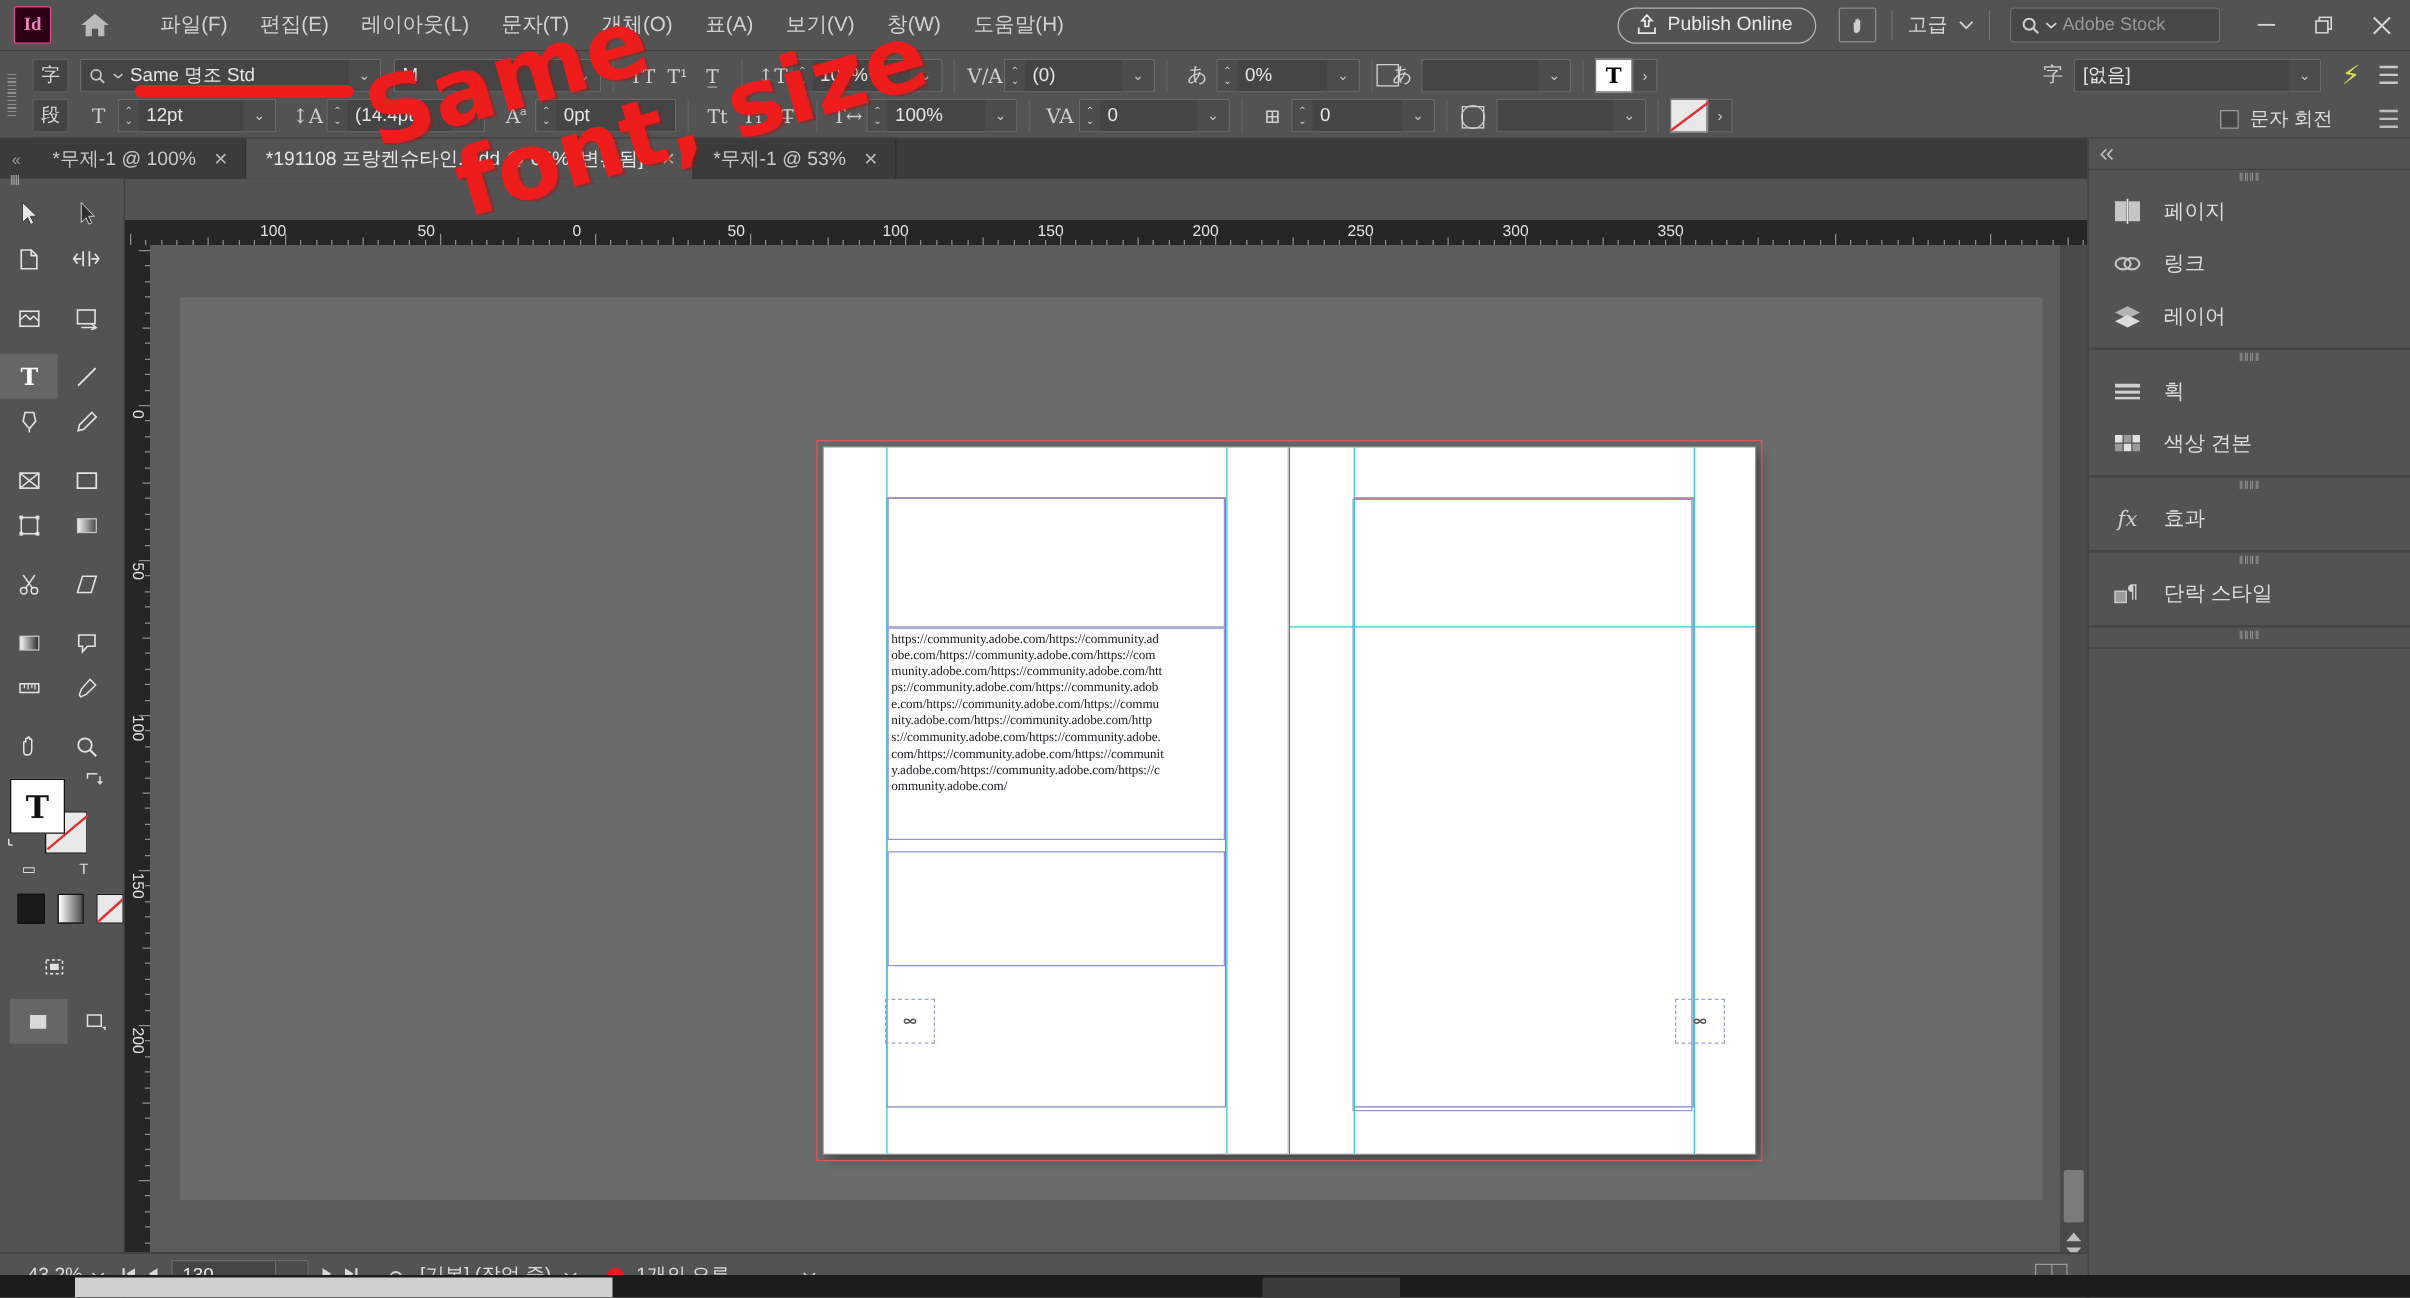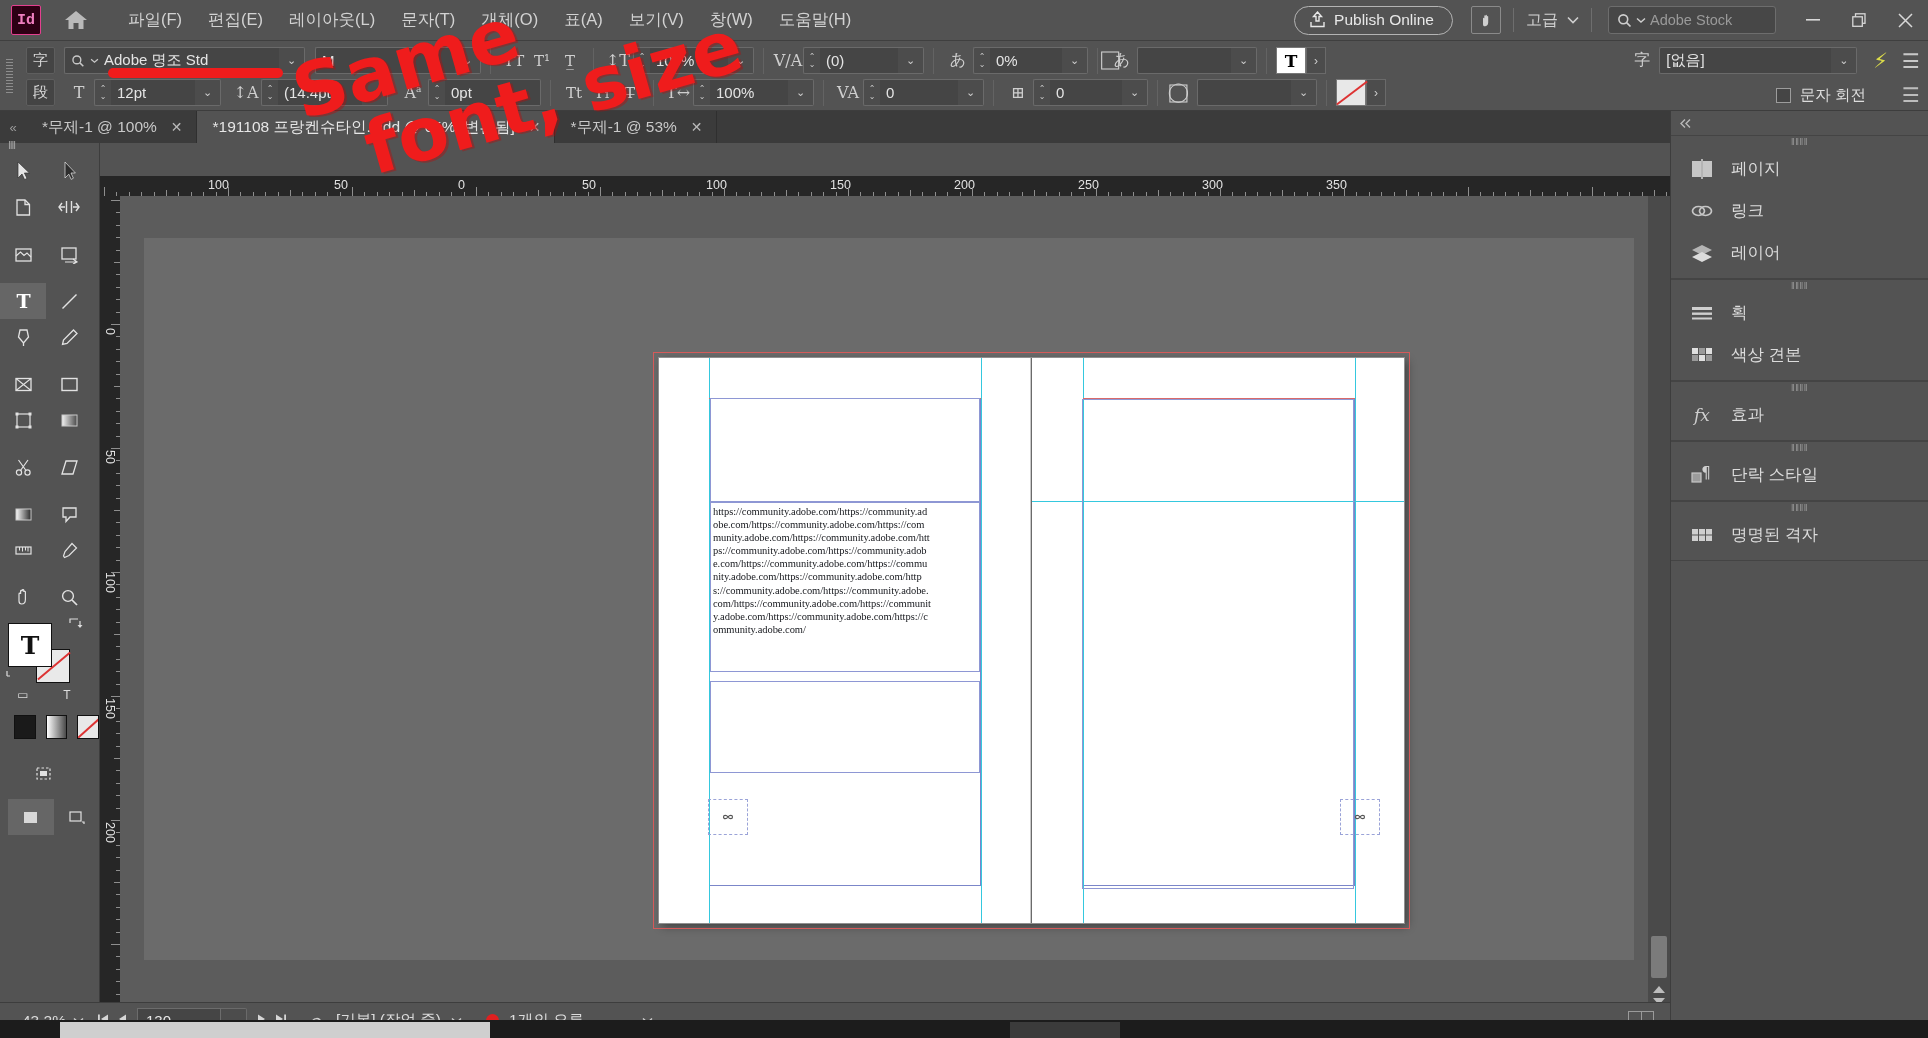--- a/index.html
+++ b/index.html
@@ -16,21 +16,21 @@
   .menubar {
     position: absolute; left:0; top:0; width:1928px; height:41px;
     background:#535353; display:flex; align-items:center;
     border-bottom:1px solid #3f3f3f;
   }
   .id-logo {
     width:30px; height:30px; margin-left:11px;
     background:#2d0014; border:1px solid #e3408f; border-radius:2px;
     color:#f07fc0; font-size:15px; font-weight:bold;
     display:flex; align-items:center; justify-content:center;
-    font-family:Liberation Mono, monospace;
+    font-family:Liberation Serif, serif;
   }
   .home-icon { margin-left:22px; width:26px; height:26px; display:flex; align-items:center; justify-content:center; }
   .menu-items { display:flex; margin-left:26px; }
   .menu-item {
     color:#d2d2d2; font-size:16.5px; padding:6px 13px; white-space:nowrap;
     font-family:"Liberation Sans","DejaVu Sans",sans-serif;
   }
   .topright { margin-left:auto; display:flex; align-items:center; height:41px; }
   .publish-btn {
     display:flex; align-items:center; gap:8px;
@@ -296,21 +296,21 @@
 
       <div style="display:flex">
         <div class="fld" style="width:215px;border-right:none;border-radius:2px 0 0 2px;gap:5px">
           <svg width="14" height="14" viewBox="0 0 15 15">
               <circle cx="6.3" cy="6.3" r="4.2" fill="none" stroke="#c8c8c8" stroke-width="1.5"></circle>
               <path d="M9.5 9.5 L13.2 13.2" stroke="#c8c8c8" stroke-width="1.6"></path>
             </svg>
           <svg width="9" height="6" viewBox="0 0 10 7">
               <path d="M1 1.5 L5 5 L9 1.5" fill="none" stroke="#c8c8c8" stroke-width="1.4"></path>
             </svg>
-          <span>Adobe 명조 Std</span>
+          <span>Same 명조 Std</span>
         </div>
         <div class="caret">⌄</div>
       </div>
 
       <div style="display:flex;margin-left:10px">
         <div class="fld" style="width:140px;border-right:none;border-radius:2px 0 0 2px">M</div>
         <div class="caret">⌄</div>
       </div>
 
       <div class="vsep"></div>
@@ -1054,33 +1054,20 @@
               <rect x="2" y="9" width="9" height="9" fill="#9c9c9c" stroke="#c6c6c6" stroke-width="1.2"></rect>
               <text x="16" y="14" text-anchor="middle" font-family="DejaVu Sans, sans-serif" font-size="15" fill="#cfcfcf">¶</text>
             </svg>
         </span>
         <span>단락 스타일</span>
       </div>
     </div>
 
     <div class="rp-group">
       <div class="rp-grip">‖‖‖‖</div>
-      <div class="rp-item">
-        <span class="rp-ico">
-          <svg width="24" height="20" viewBox="0 0 24 20">
-              <rect x="2" y="4" width="6" height="5.5" fill="#cfcfcf"></rect>
-              <rect x="9" y="4" width="6" height="5.5" fill="#cfcfcf"></rect>
-              <rect x="16" y="4" width="6" height="5.5" fill="#cfcfcf"></rect>
-              <rect x="2" y="10.5" width="6" height="5.5" fill="#cfcfcf"></rect>
-              <rect x="9" y="10.5" width="6" height="5.5" fill="#cfcfcf"></rect>
-              <rect x="16" y="10.5" width="6" height="5.5" fill="#cfcfcf"></rect>
-            </svg>
-        </span>
-        <span>명명된 격자</span>
-      </div>
     </div>
   </div>
 
   <div class="statusbar">
     <div class="sb-zoom">
       <span>43.2%</span>
       <svg width="11" height="7" viewBox="0 0 11 7">
           <path d="M1 1.5 L5.5 5.5 L10 1.5" fill="none" stroke="#cfcfcf" stroke-width="1.4"></path>
         </svg>
     </div>

